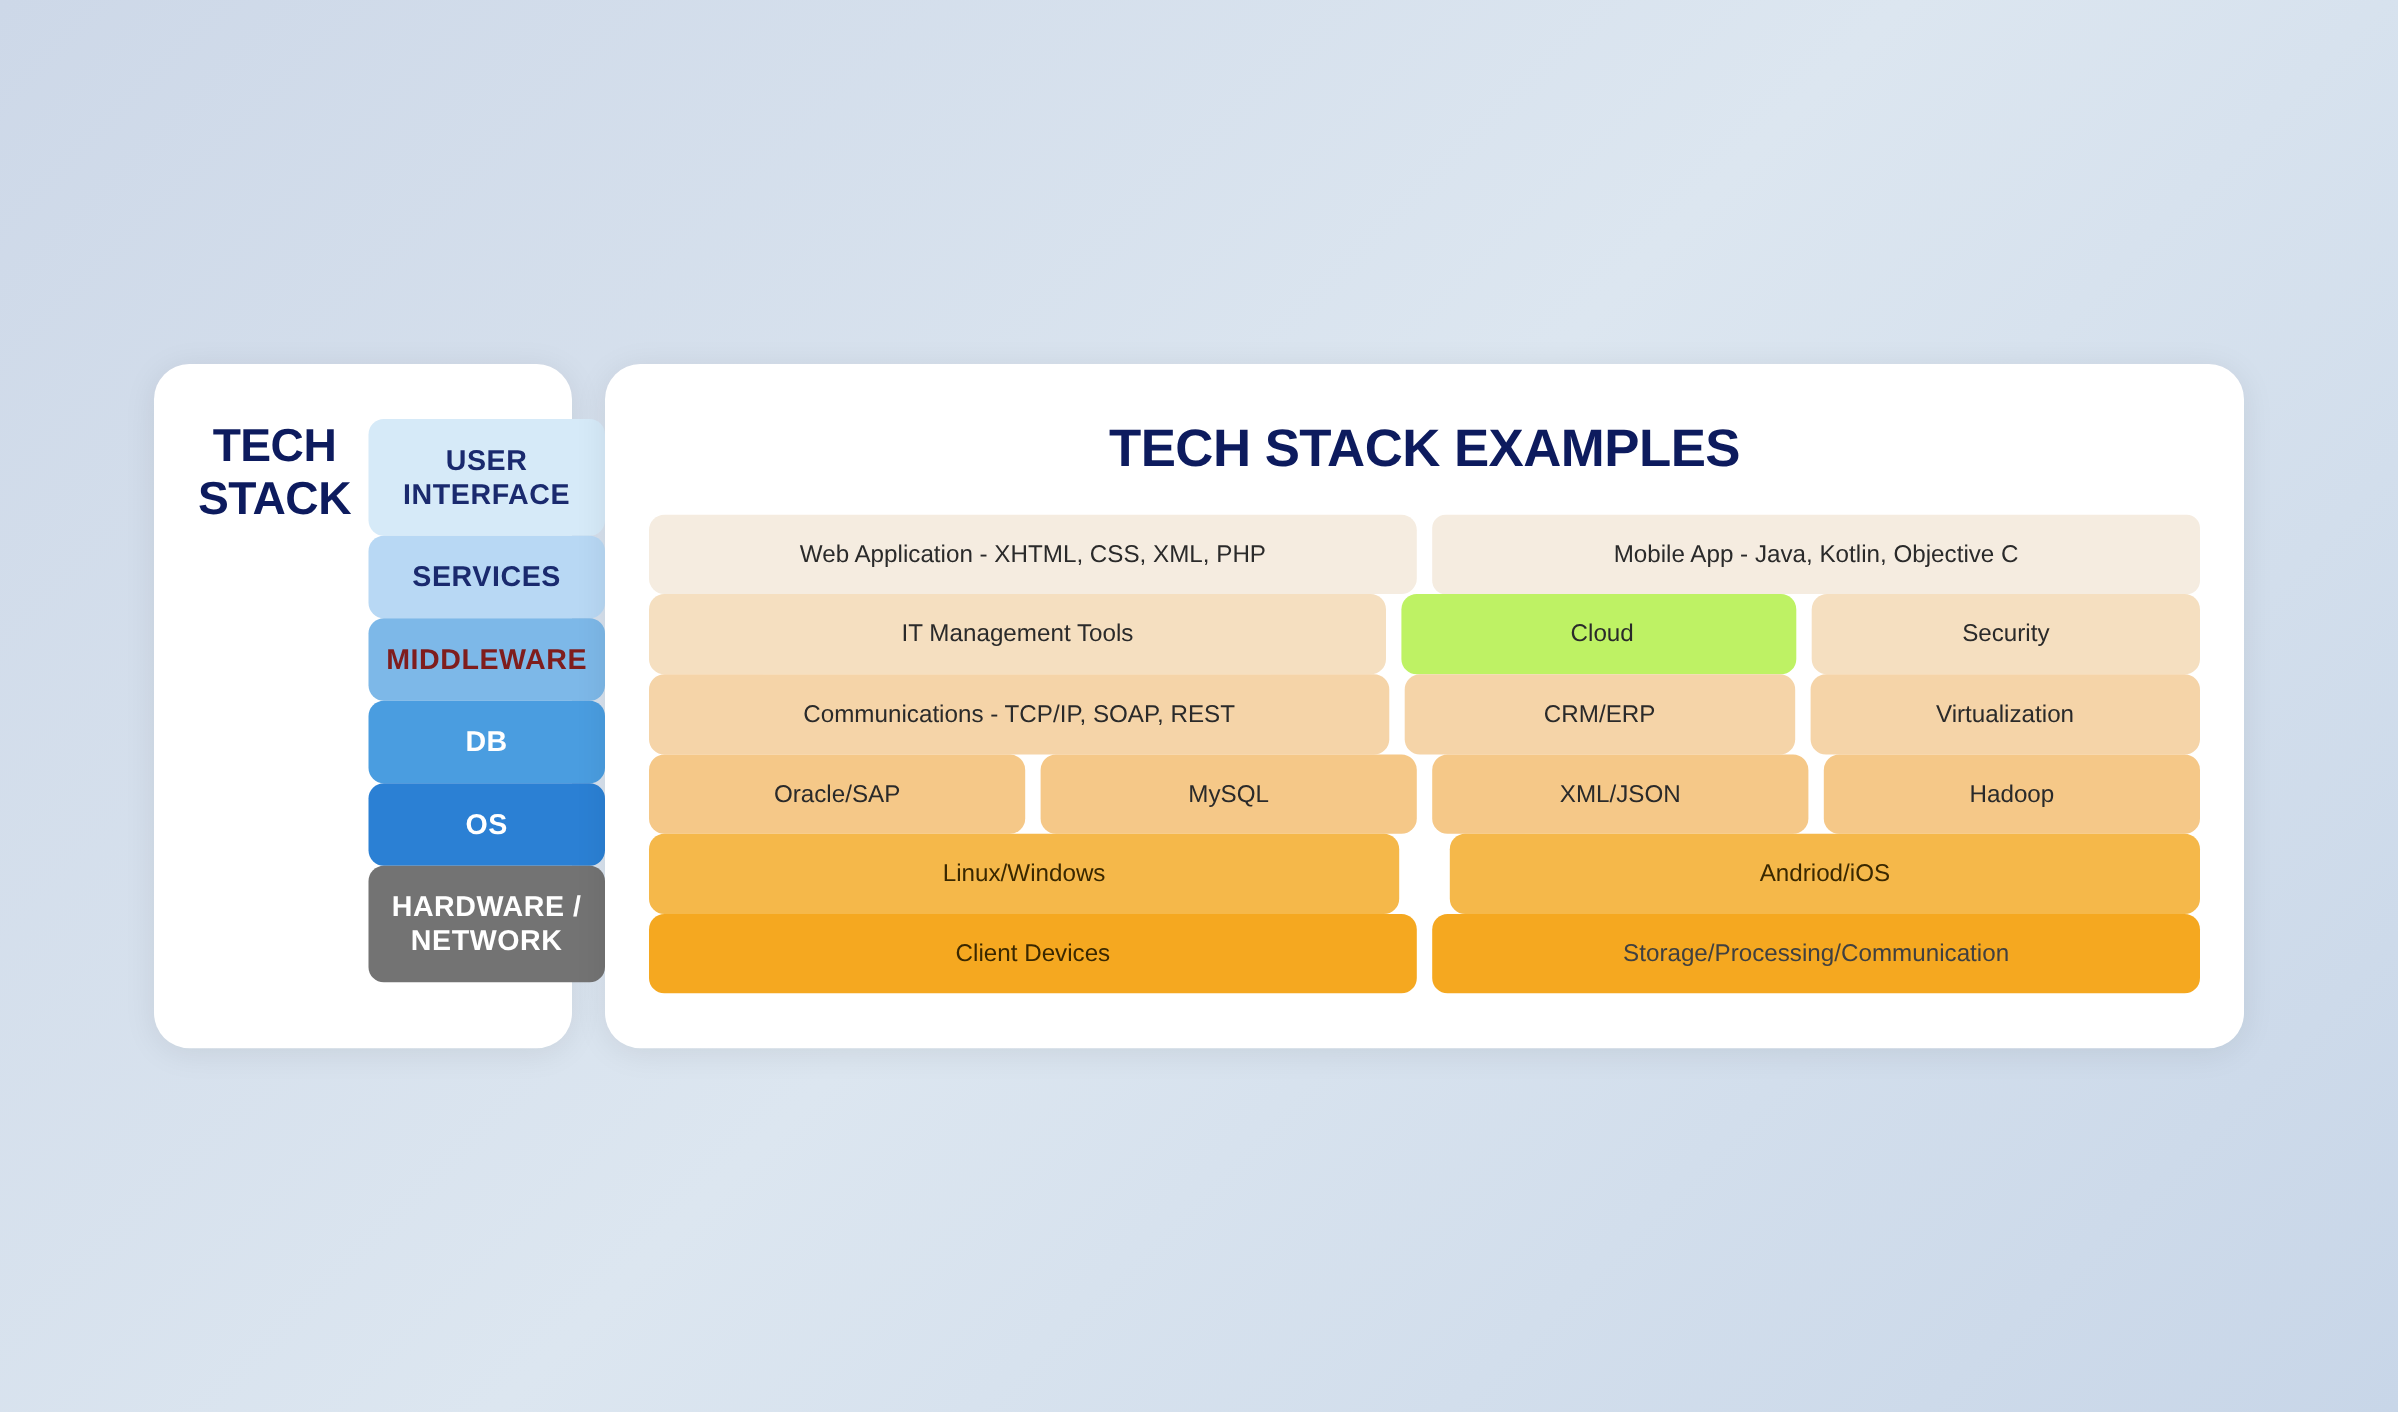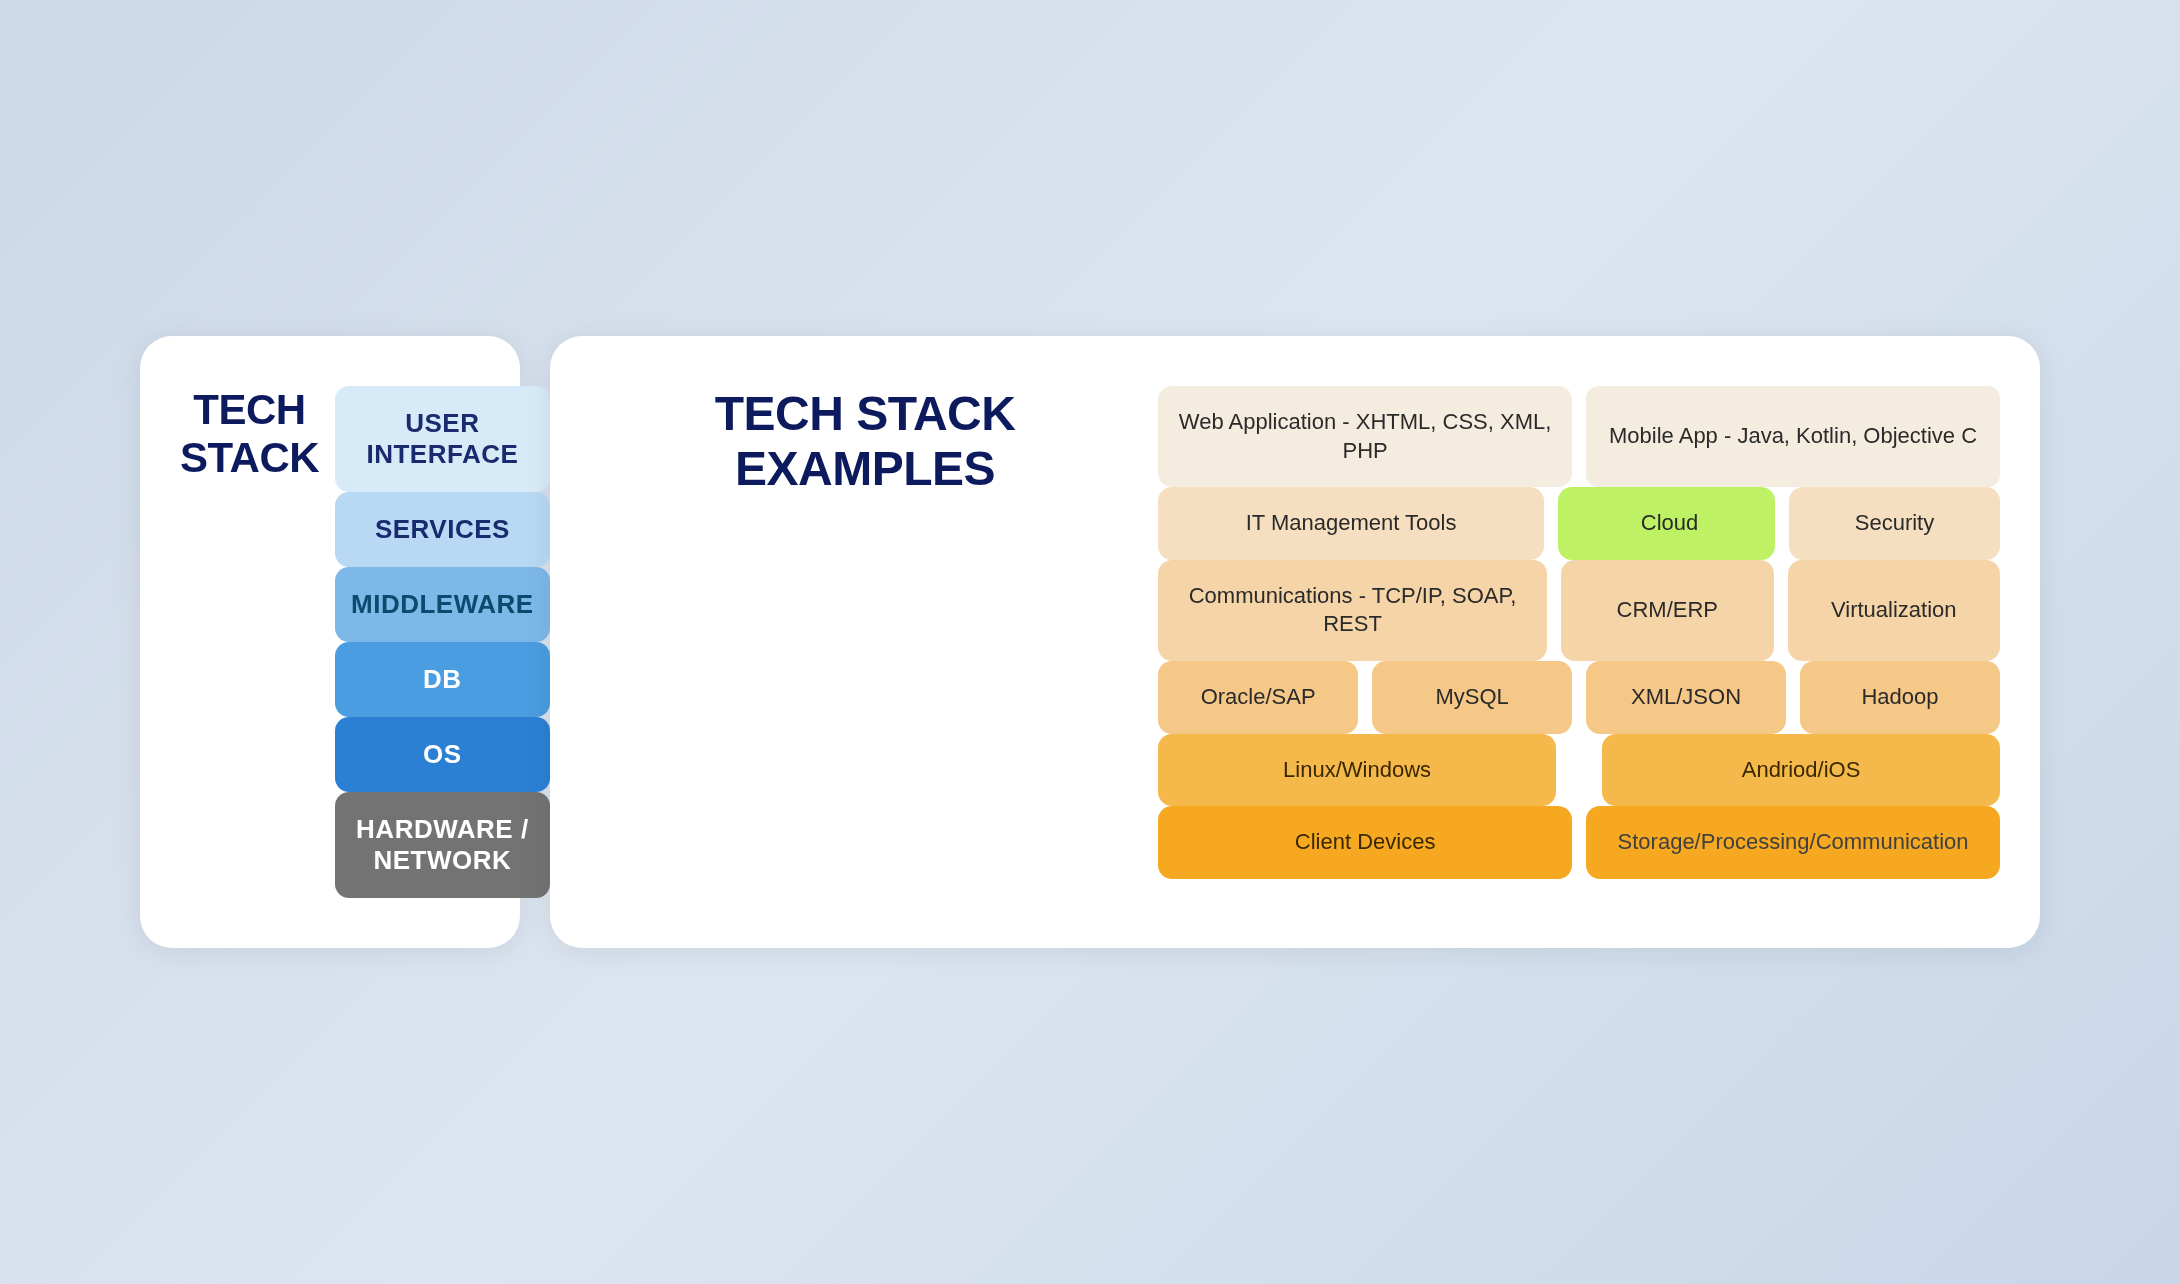--- a/index.html
+++ b/index.html
@@ -32,21 +32,21 @@
       width: 380px;
       flex-shrink: 0;
       display: flex;
       flex-direction: row;
       gap: 16px;
     }
 
     .right-card {
       flex: 1;
       display: flex;
-      flex-direction: row;
+      flex-direction: column;
       gap: 18px;
     }
 
     .card-title {
       font-size: 42px;
       font-weight: 900;
       color: #0d1b5e;
       text-align: center;
       margin-bottom: 10px;
       letter-spacing: -0.5px;
@@ -62,21 +62,21 @@
       border-radius: 14px;
       text-align: center;
       padding: 22px 16px;
       font-size: 26px;
       font-weight: 800;
       letter-spacing: 0.5px;
     }
 
     .stack-ui       { background: #d6eaf8; color: #1a2a6e; }
     .stack-services { background: #b8d8f4; color: #1a2a6e; }
-    .stack-middleware { background: #7db8e8; color: #0c4a6e; }
+    .stack-middleware { background: #7db8e8; color: #7f1d1d; }
     .stack-db       { background: #4a9de0; color: #ffffff; }
     .stack-os       { background: #2b80d4; color: #ffffff; }
     .stack-hardware { background: #737373; color: #ffffff; }
 
     
     .grid-row {
       display: flex;
       gap: 14px;
       align-items: stretch;
     }

